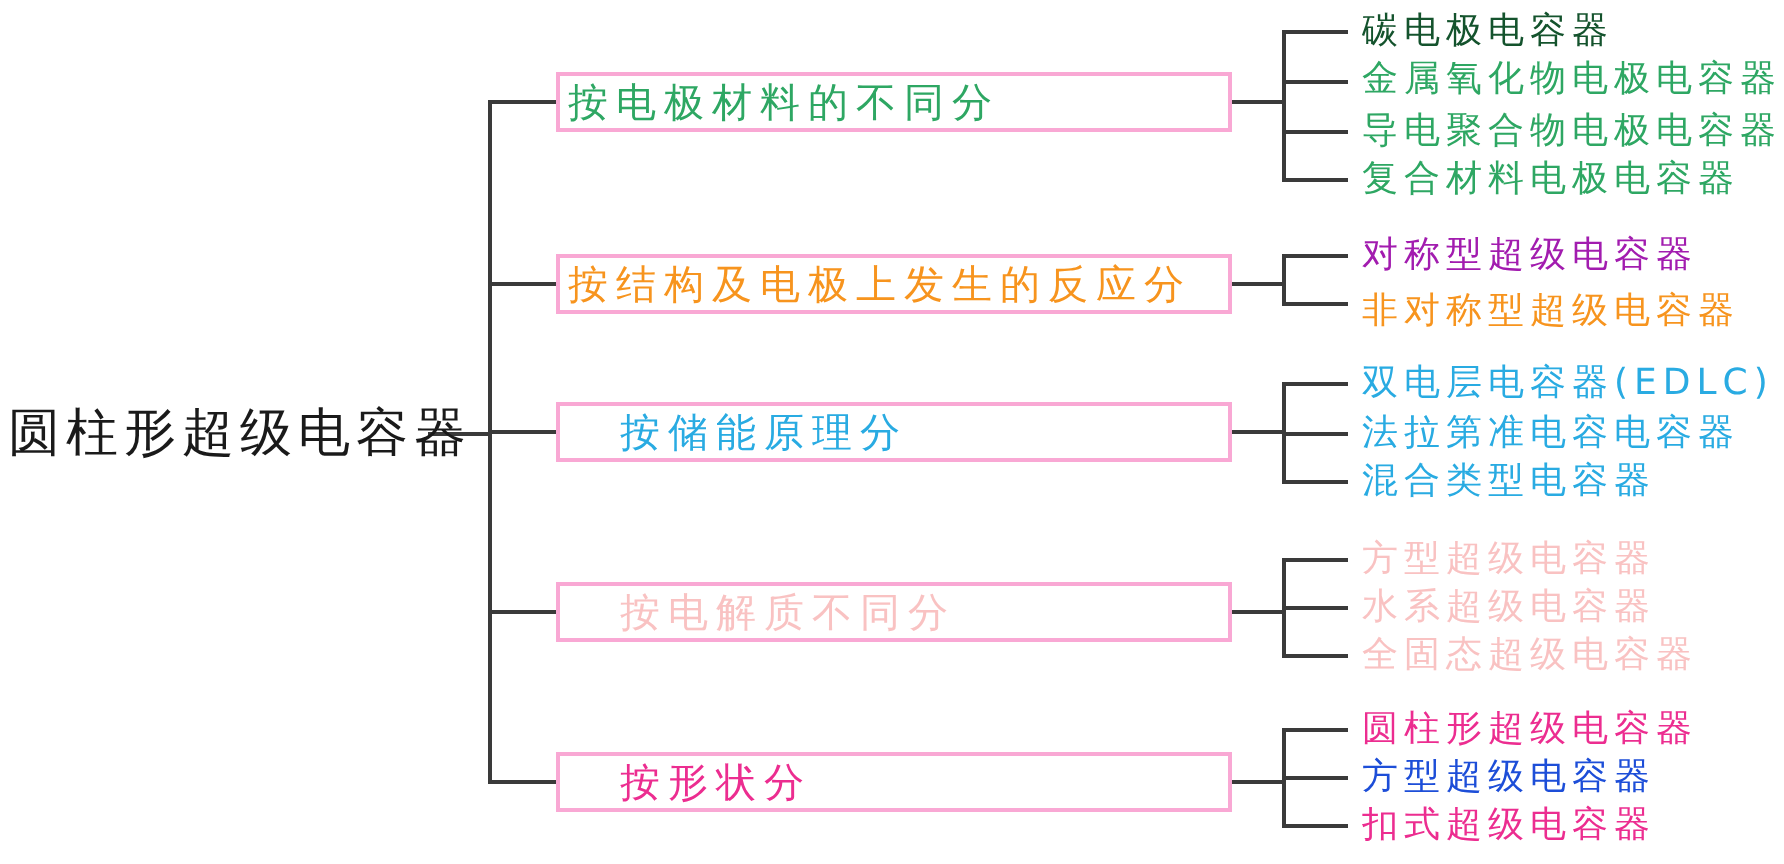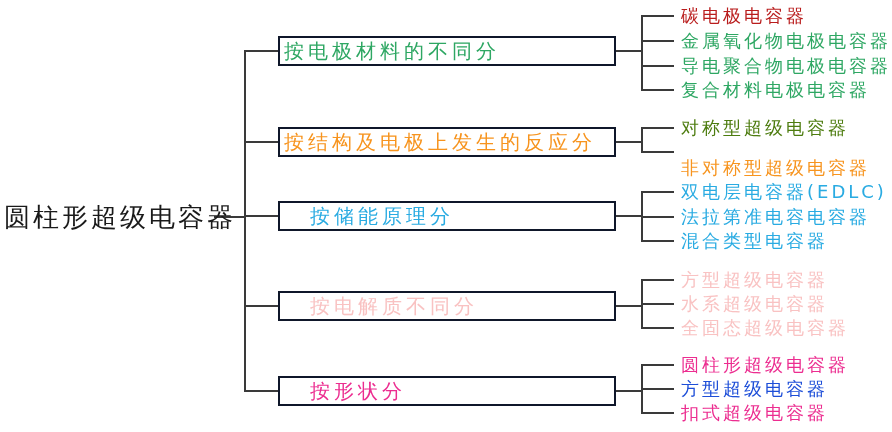--- a/index.html
+++ b/index.html
@@ -32,21 +32,21 @@
     line-height: 32px;
     letter-spacing: 3px;
     color: #1a1a1a;
     white-space: nowrap;
   }
   .cat-box {
     position: absolute;
     left: 278px;
     width: 338px;
     height: 30px;
-    border: 2px solid #0f172a;
+    border: 2px solid #f9a8d4;
     background: #ffffff;
     box-sizing: border-box;
     display: flex;
     align-items: center;
     font-size: 20px;
     letter-spacing: 4px;
     white-space: nowrap;
   }
   .leaf {
     position: absolute;
@@ -106,28 +106,28 @@
     <line x1="641" y1="328" x2="674" y2="328"></line>
 
     <line x1="641" y1="365" x2="674" y2="365"></line>
     <line x1="641" y1="389" x2="674" y2="389"></line>
     <line x1="641" y1="413" x2="674" y2="413"></line>
   </svg>
 
   <div class="root-label">圆柱形超级电容器</div>
 
   <div class="cat-box pad-s" style="top: 36px; color: rgb(46, 167, 99);">按电极材料的不同分</div>
-  <div class="leaf" style="top: 4px; color: #b91c1c; text-align: center;">碳电极电容器</div>
-  <div class="leaf" style="top: 29px; color: rgb(46, 167, 99);">金属氧化物电极电容器</div>
+  <div class="leaf" style="top: 4px; color: #14532d; text-align: center;">碳电极电容器</div>
+  <div class="leaf" style="top: 29px; color: rgb(46, 167, 99); font-family: Liberation Mono, monospace;">金属氧化物电极电容器</div>
   <div class="leaf" style="top: 54px; color: rgb(46, 167, 99);">导电聚合物电极电容器</div>
   <div class="leaf" style="top: 78px; color: rgb(46, 167, 99);">复合材料电极电容器</div>
 
   <div class="cat-box pad-s" style="top: 127px; color: rgb(247, 148, 30);">按结构及电极上发生的反应分</div>
-  <div class="leaf" style="top: 116px; color: #4d7c0f;">对称型超级电容器</div>
-  <div class="leaf" style="top: 156px; color: rgb(247, 148, 30);">非对称型超级电容器</div>
+  <div class="leaf" style="top: 116px; color: #a21caf;">对称型超级电容器</div>
+  <div class="leaf" style="top: 144px; color: rgb(247, 148, 30);">非对称型超级电容器</div>
 
   <div class="cat-box pad-l" style="top: 201px; color: rgb(41, 171, 226); text-align: center;">按储能原理分</div>
   <div class="leaf" style="top: 180px; color: rgb(41, 171, 226);">双电层电容器(EDLC)</div>
   <div class="leaf" style="top: 205px; color: rgb(41, 171, 226);">法拉第准电容电容器</div>
   <div class="leaf" style="top: 229px; color: rgb(41, 171, 226);">混合类型电容器</div>
 
   <div class="cat-box pad-l" style="top: 291px; color: rgb(249, 194, 194);">按电解质不同分</div>
   <div class="leaf" style="top: 268px; color: rgb(249, 194, 194);">方型超级电容器</div>
   <div class="leaf" style="top: 316px; color: rgb(249, 194, 194);">全固态超级电容器</div>
   <div class="leaf" style="top: 292px; color: rgb(249, 194, 194);">水系超级电容器</div>

